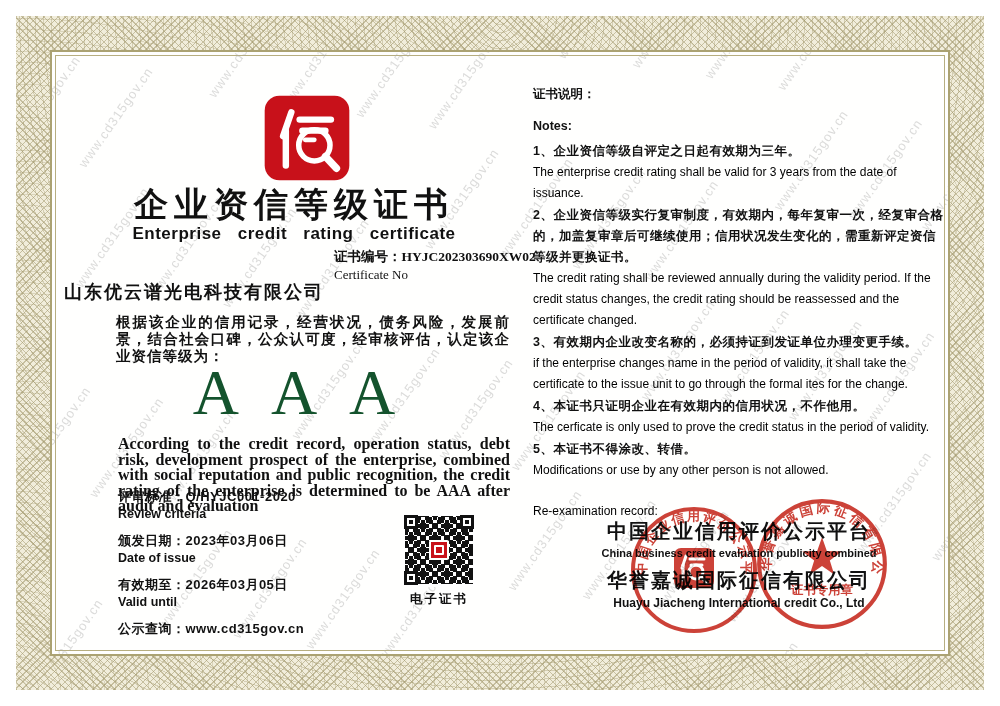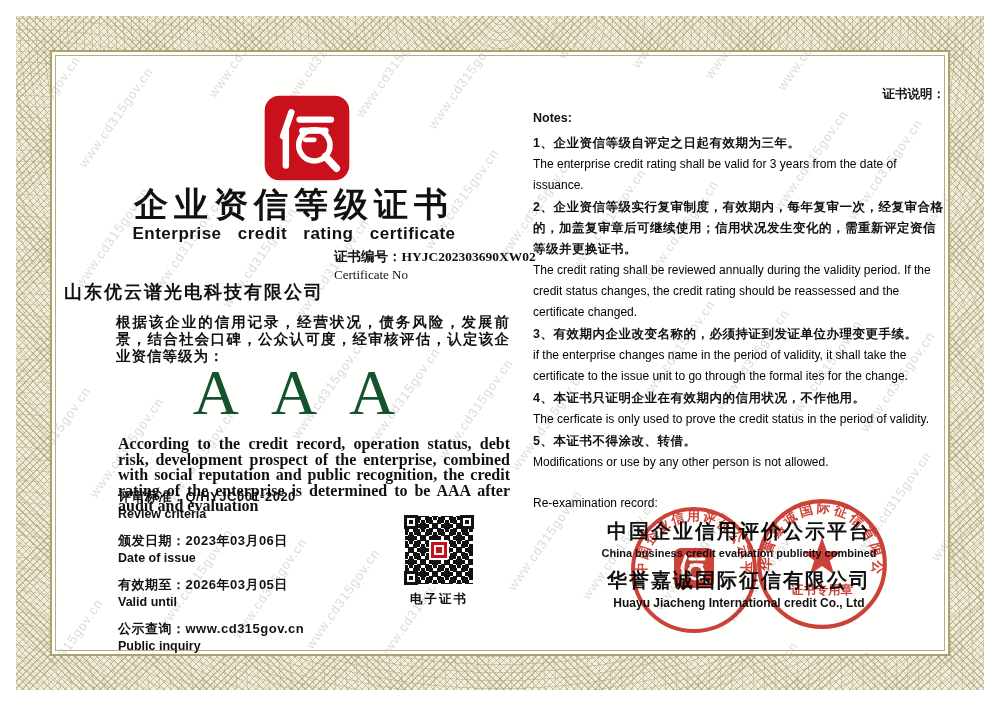--- a/index.html
+++ b/index.html
@@ -55,21 +55,21 @@
   .finder{position:absolute;width:14px;height:14px;border:3px solid #111;background:#fff;box-sizing:border-box;}
   .finder::after{content:"";position:absolute;inset:2px;background:#111;}
   .f-tl{left:2px;top:2px;} .f-tr{right:2px;top:2px;} .f-bl{left:2px;bottom:2px;}
   .qr-logo{position:absolute;left:27px;top:27px;width:16px;height:16px;background:#c8111a;
            border:2px solid #fff;border-radius:2px;}
   .qr-logo::after{content:"";position:absolute;left:3px;top:3px;right:3px;bottom:3px;
            border:2px solid #fff;border-radius:1px;}
   .qr-cap{font-size:12.5px;font-weight:700;margin-top:4px;letter-spacing:2px;}
   
   .notes{left:477px;top:30px;width:412px;}
-  .notes-title{font-size:12.5px;font-weight:700;margin-bottom:8px;text-align:right;}
+  .notes-title{font-size:12.5px;font-weight:700;margin-bottom:16px;}
   .notes-title-en{font-size:12.5px;font-weight:700;margin-bottom:8px;}
   .note-cn{font-size:12.5px;font-weight:600;line-height:21px;margin-top:1px;letter-spacing:.5px;}
   .note-en{font-size:12px;font-weight:500;line-height:21px;color:#000;}
   .reexam{margin-top:20px;}
   .issuer{left:477px;top:462px;width:412px;text-align:center;}
   .issuer .p-cn{font-size:20px;font-weight:800;letter-spacing:2px;}
   .issuer .p-en{font-size:11px;font-weight:600;margin-top:2px;}
   .issuer .c-cn{font-size:20px;font-weight:800;letter-spacing:2px;margin-top:8px;}
   .issuer .c-en{font-size:12px;font-weight:700;margin-top:2px;}
   .seal{mix-blend-mode:multiply;opacity:.88;}
@@ -129,21 +129,20 @@
       <div class="row">
         <div class="cn">颁发日期：2023年03月06日</div>
         <div class="en">Date of issue</div>
       </div>
       <div class="row">
         <div class="cn">有效期至：2026年03月05日</div>
         <div class="en">Valid until</div>
       </div>
       <div class="row">
         <div class="cn">公示查询：www.cd315gov.cn</div>
-        <div class="en">Public inquiry</div>
       </div>
     </div>
 
 
     <div class="abs qr-wrap">
       <div class="qr">
         <div class="qr-grid"></div>
         <div class="finder f-tl"></div>
         <div class="finder f-tr"></div>
         <div class="finder f-bl"></div>

